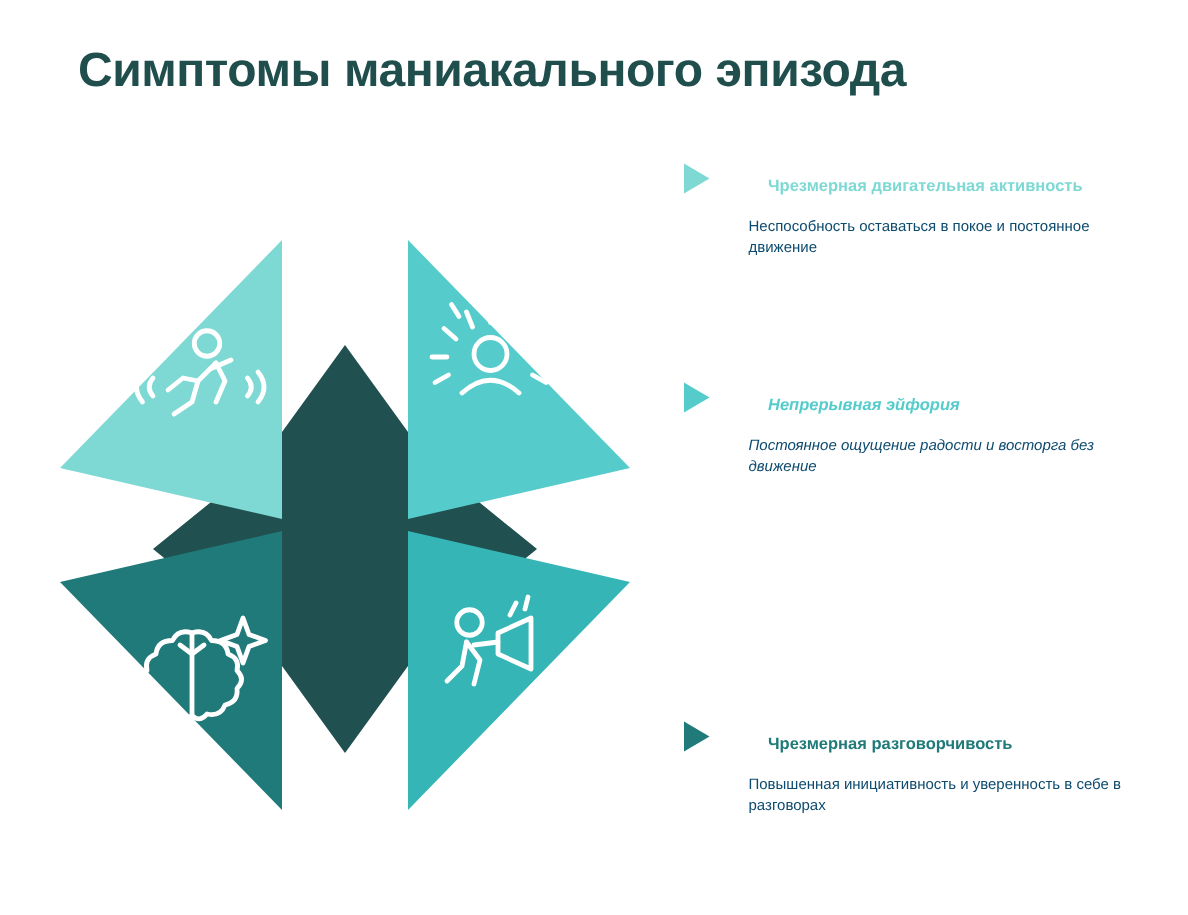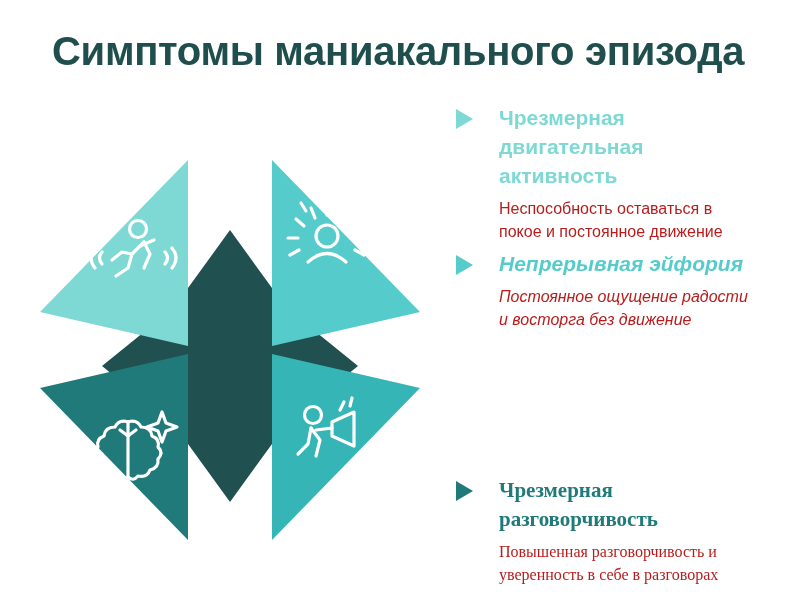--- a/index.html
+++ b/index.html
@@ -21,21 +21,21 @@
     height: 610px;
     background: #ffffff;
   }
 
   
   #title {
     position: absolute;
     left: 52px;
     top: 28px;
     width: 700px;
-    font-size: 40px;
+    font-size: 32px;
     font-weight: bold;
     color: #1f4e4d;
     letter-spacing: -0.3px;
     line-height: 1.15;
     white-space: nowrap;
   }
 
   
   #graphic {
     position: absolute;
@@ -70,48 +70,48 @@
     width: 0;
     height: 0;
     border-top: 10px solid transparent;
     border-bottom: 10px solid transparent;
     border-left: 17px solid #7ed9d4;
   }
   .item .body {
     margin-left: 43px;
   }
   .item h3 {
-    margin: 0;
-    font-size: 21px;
+    margin: 13px;
+    font-size: 11px;
     font-weight: bold;
     line-height: 1.38;
     color: #7ed9d4;
   }
   .item p {
     margin: 7px 0 0 0;
-    font-size: 16px;
+    font-size: 10px;
     line-height: 1.42;
-    color: #b91c1c;
+    color: #0c4a6e;
     font-weight: normal;
   }
 
   
   #item-1 { top: 0px; }
   #item-1 .bullet { border-left-color: #7ed9d4; }
   #item-1 h3 { color: #7ed9d4; }
   
   #item-2 { top: 146px; font-style: italic; }
   #item-2 .bullet { border-left-color: #55cccb; }
   #item-2 h3 { color: #55cccb; }
   
   #item-3 { top: 242px; }
   #item-3 .bullet { border-left-color: #35b5b5; }
   #item-3 h3 { color: #35b5b5; }
   
-  #item-4 { top: 372px; font-family: Liberation Serif, serif; }
+  #item-4 { top: 372px; }
   #item-4 .bullet { border-left-color: #1f7a79; }
   #item-4 h3 { color: #1f7a79; }
 </style>
 </head>
 <body>
 
 <div id="page">
 
   <div id="title">Симптомы маниакального эпизода</div>
 
@@ -231,19 +231,19 @@
         <h3>Непрерывная эйфория</h3>
         <p>Постоянное ощущение радости и восторга без движение</p>
       </div>
     </div>
 
 
     <div class="item" id="item-4">
       <span class="bullet"></span>
       <div class="body">
         <h3>Чрезмерная разговорчивость</h3>
-        <p>Повышенная разговорчивость и уверенность в себе в разговорах</p>
+        <p>Повышенная инициативность и уверенность в себе в разговорах</p>
       </div>
     </div>
 
   </div>
 
 </div>
 
 </body></html>

